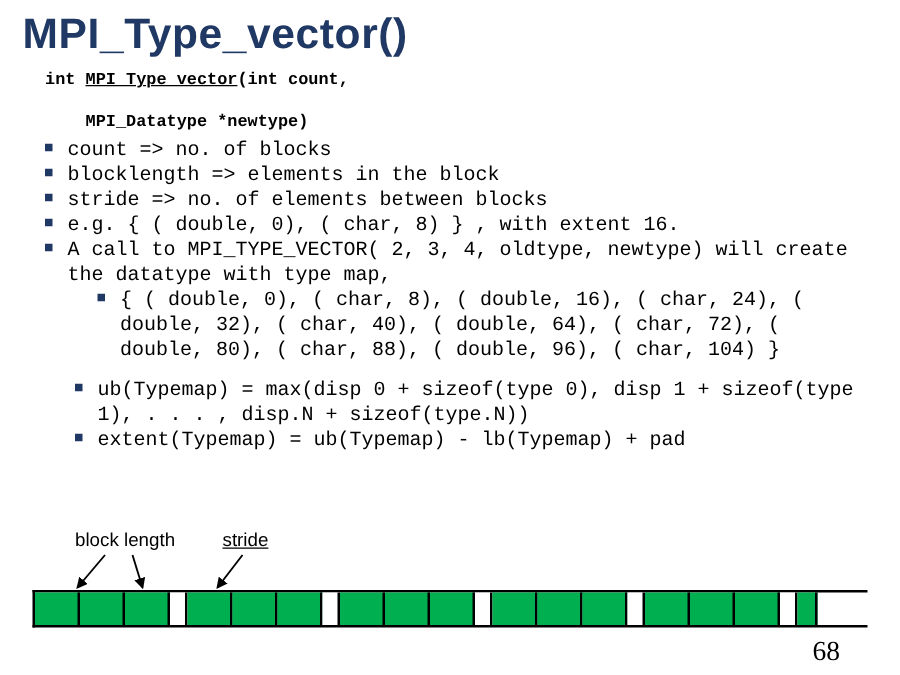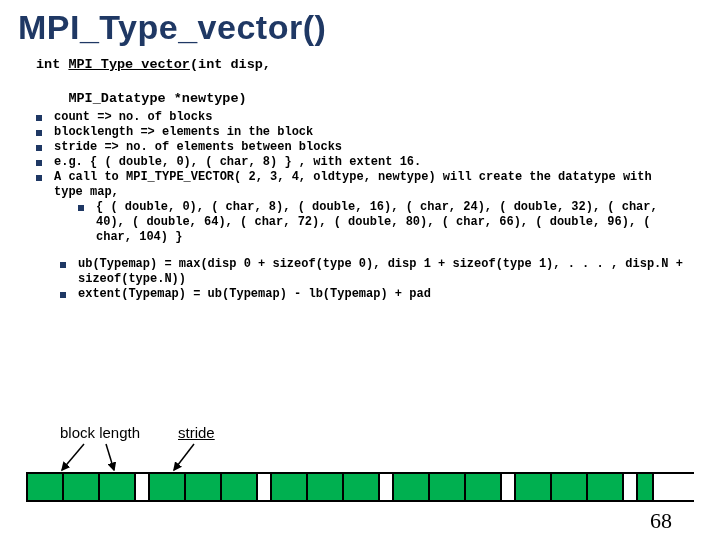--- a/index.html
+++ b/index.html
@@ -33,22 +33,22 @@
     line-height: 1.25;
     margin-left: 18px;
     font-weight: bold;
   }
   .code-sig .underline { text-decoration: underline; }
   .list1 {
     list-style: none;
     padding: 0;
     margin: 2px 0 0 18px;
     font-family: "Courier New", Courier, monospace;
-    font-size: 12px;
-    font-weight: bold;
+    font-size: 16px;
+    font-weight: normal;
     line-height: 1.25;
   }
   .list1 > li {
     position: relative;
     padding-left: 18px;
     margin: 0;
   }
   .list1 > li::before {
     content: "";
     position: absolute;
@@ -131,34 +131,34 @@
   }
 </style>
 </head>
 <body>
 
 <div class="slide">
 
   <h1 class="title">MPI_Type_vector()</h1>
 
   <div class="code-sig">
-    <span>int </span><span class="underline">MPI_Type_vector</span><span>(int disp,</span><br>
+    <span>int </span><span class="underline">MPI_Type_vector</span><span>(int count,</span><br>
     &nbsp;&nbsp;&nbsp;&nbsp;<br>
     &nbsp;&nbsp;&nbsp;&nbsp;<span>MPI_Datatype *newtype)</span>
   </div>
 
   <ul class="list1">
     <li>count =&gt; no. of blocks</li>
     <li>blocklength =&gt; elements in the block</li>
     <li>stride =&gt; no. of elements between blocks</li>
     <li>e.g. { ( double, 0), ( char, 8) } , with extent 16.</li>
     <li>
       <span>A call to MPI_TYPE_VECTOR( 2, 3, 4, oldtype, newtype) will create the datatype with type map,</span>
       <ul class="list2">
-        <li>{ ( double, 0), ( char, 8), ( double, 16), ( char, 24), ( double, 32), ( char, 40), ( double, 64), ( char, 72), ( double, 80), ( char, 66), ( double, 96), ( char, 104) }</li>
+        <li>{ ( double, 0), ( char, 8), ( double, 16), ( char, 24), ( double, 32), ( char, 40), ( double, 64), ( char, 72), ( double, 80), ( char, 88), ( double, 96), ( char, 104) }</li>
       </ul>
     </li>
   </ul>
 
   <div class="gap"></div>
 
   <ul class="list1" style="margin-left:42px;">
     <li>ub(Typemap) = max(disp 0 + sizeof(type 0), disp 1 + sizeof(type 1), . . . , disp.N + sizeof(type.N))</li>
     <li>extent(Typemap) = ub(Typemap) - lb(Typemap) + pad</li>
   </ul>

